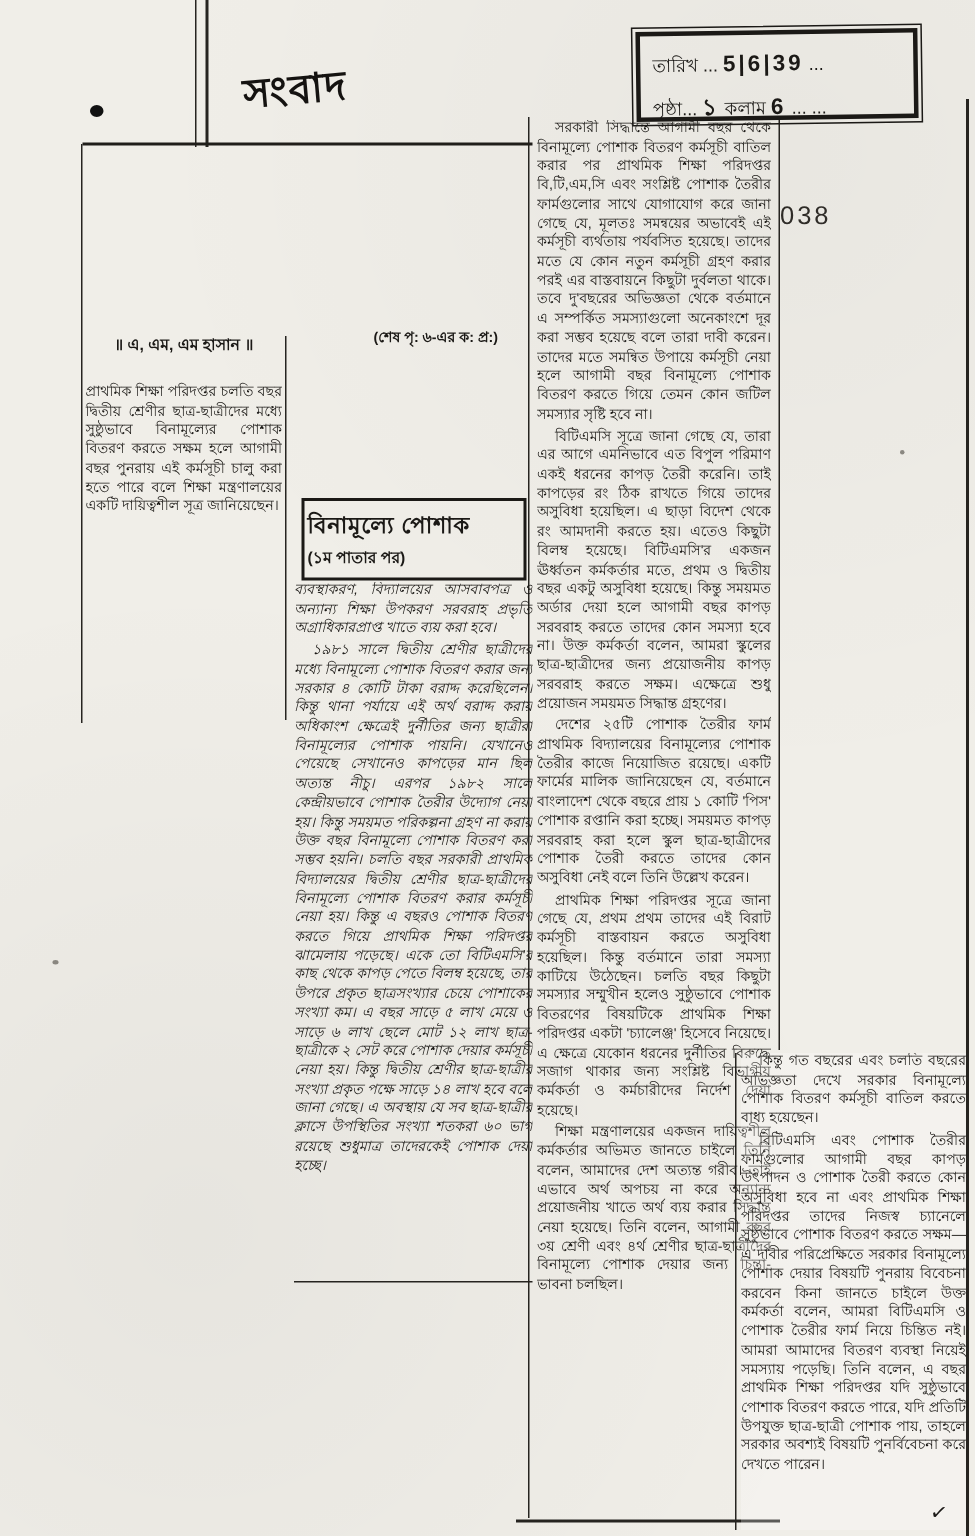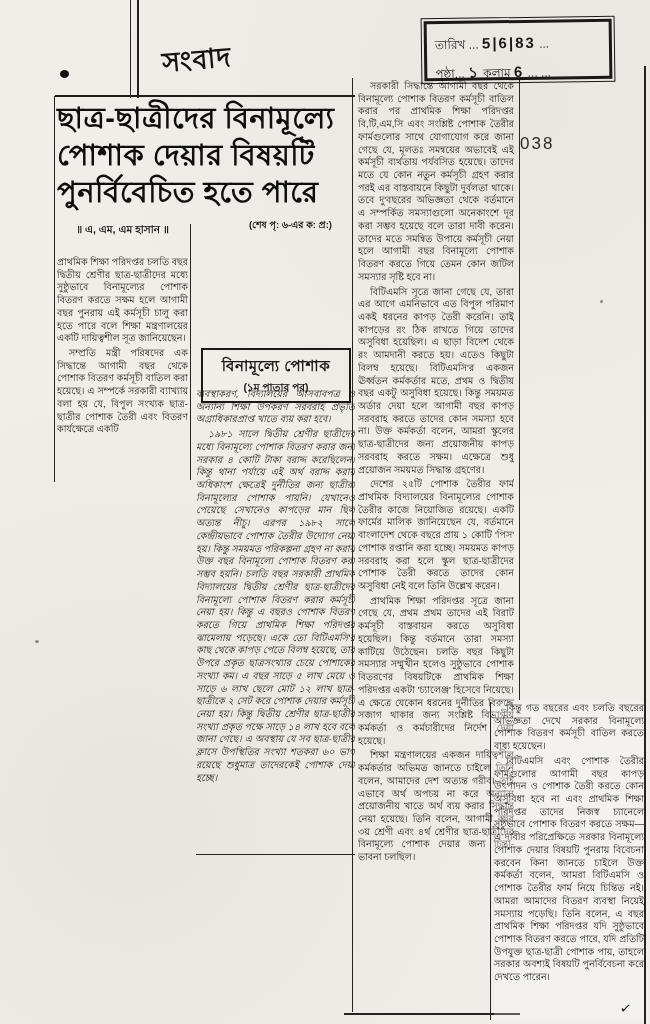--- a/index.html
+++ b/index.html
@@ -53,21 +53,21 @@
   .col{position:absolute;overflow:hidden;text-align:justify;}
   .col p{margin:0 0 2px 0;font-size:9.5px;line-height:1.34;}
   .col p.ind{text-indent:12px;}
   .byline{font-size:10.5px;font-weight:bold;text-align:center;margin-bottom:17px;}
   .jump{font-size:9.5px;font-weight:bold;text-align:center;margin-top:2px;}
 
   .col1{left:57px;top:222px;width:131px;height:258px;}
   .col2top{left:224px;top:216px;width:133px;height:110px;}
   .conthead{
     position:absolute;left:201px;top:332px;width:150px;
-    border:2px solid #1b1916;padding:4px 2px;box-sizing:border-box;text-align:center;margin-top:16px;
+    border:2px solid #1b1916;padding:4px 2px;box-sizing:border-box;text-align:left;
   }
   .conthead .ch-title{font-size:15px;font-weight:bold;letter-spacing:.5px;}
   .conthead .ch-sub{font-size:10.5px;font-weight:bold;margin-top:1px;}
   .col2main{left:196px;top:388px;width:159px;height:464px;font-style:italic;}
   .col3{left:358px;top:80px;width:156px;height:932px;}
   .col4{left:494px;top:702px;width:150px;height:318px;background:rgba(255,255,255,0.25);}
   .tick{position:absolute;left:620px;top:1000px;font-size:14px;font-weight:bold;transform:rotate(8deg);}
 </style>
 </head>
 <body>
@@ -88,40 +88,38 @@
 
   <div class="ink-dot"></div>
   <div class="speck" style="left:600px;top:300px;width:3px;height:3px;"></div>
   <div class="speck" style="left:35px;top:640px;width:4px;height:3px;"></div>
 
   <div class="handwritten">সংবাদ</div>
 
   <div class="date-box">
     <div class="date-row">
       <span>তারিখ ...</span>
-      <span class="hand">5|6|83</span>
+      <span class="hand">5|6|39</span>
       <span>...</span>
     </div>
     <div class="date-row">
       <span>পৃষ্ঠা...</span>
       <span class="hand">১</span>
       <span>কলাম</span>
       <span class="hand">6</span>
       <span>... ...</span>
     </div>
   </div>
 
   <div class="stamp">038</div>
 
-  <div class="headline">ছাত্র-ছাত্রীদের বিনামূল্যে পোশাক দেয়ার বিষয়টি পুনর্বিবেচিত হতে পারে</div>
 
   <div class="col col1">
     <div class="byline">॥ এ, এম, এম হাসান ॥</div>
     <p>প্রাথমিক শিক্ষা পরিদপ্তর চলতি বছর দ্বিতীয় শ্রেণীর ছাত্র-ছাত্রীদের মধ্যে সুষ্ঠুভাবে বিনামূল্যের পোশাক বিতরণ করতে সক্ষম হলে আগামী বছর পুনরায় এই কর্মসূচী চালু করা হতে পারে বলে শিক্ষা মন্ত্রণালয়ের একটি দায়িত্বশীল সূত্র জানিয়েছেন।</p>
-    <p class="ind">সম্প্রতি মন্ত্রী পরিষদের এক সিদ্ধান্তে আগামী বছর থেকে পোশাক বিতরণ কর্মসূচী বাতিল করা হয়েছে। এ সম্পর্কে সরকারী ব্যাখ্যায় বলা হয় যে, বিপুল সংখ্যক ছাত্র-ছাত্রীর পোশাক তৈরী এবং বিতরণ কার্যক্ষেত্রে একটি</p>
   </div>
 
   <div class="col col2top">
     <div class="jump">(শেষ পৃ: ৬-এর ক: প্র:)</div>
   </div>
 
   <div class="conthead">
     <div class="ch-title">বিনামূল্যে পোশাক</div>
     <div class="ch-sub">(১ম পাতার পর)</div>
   </div>

